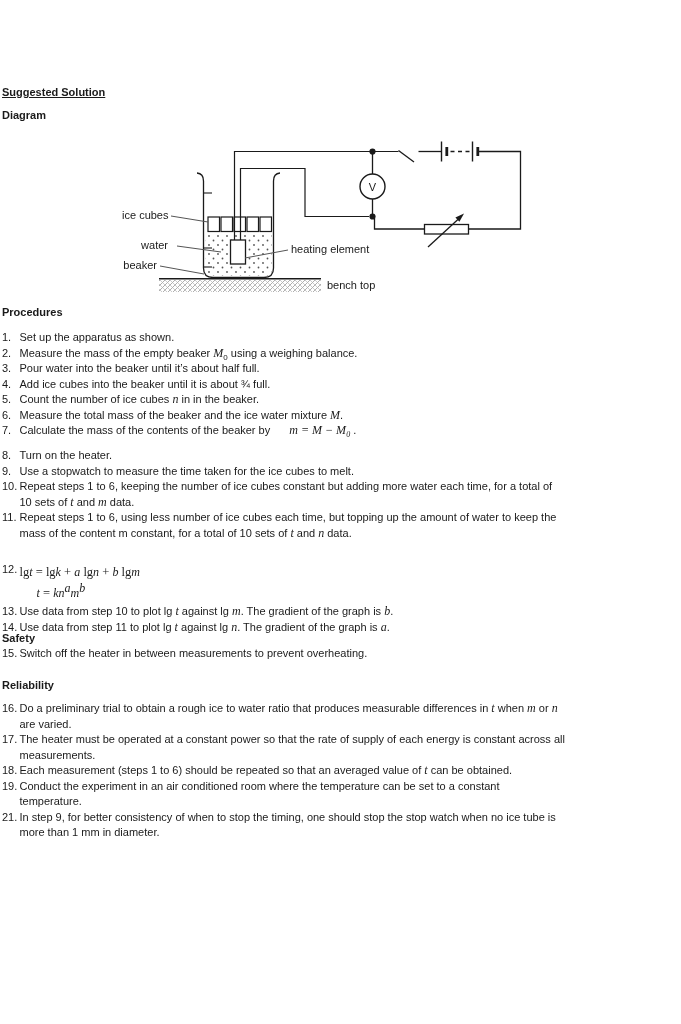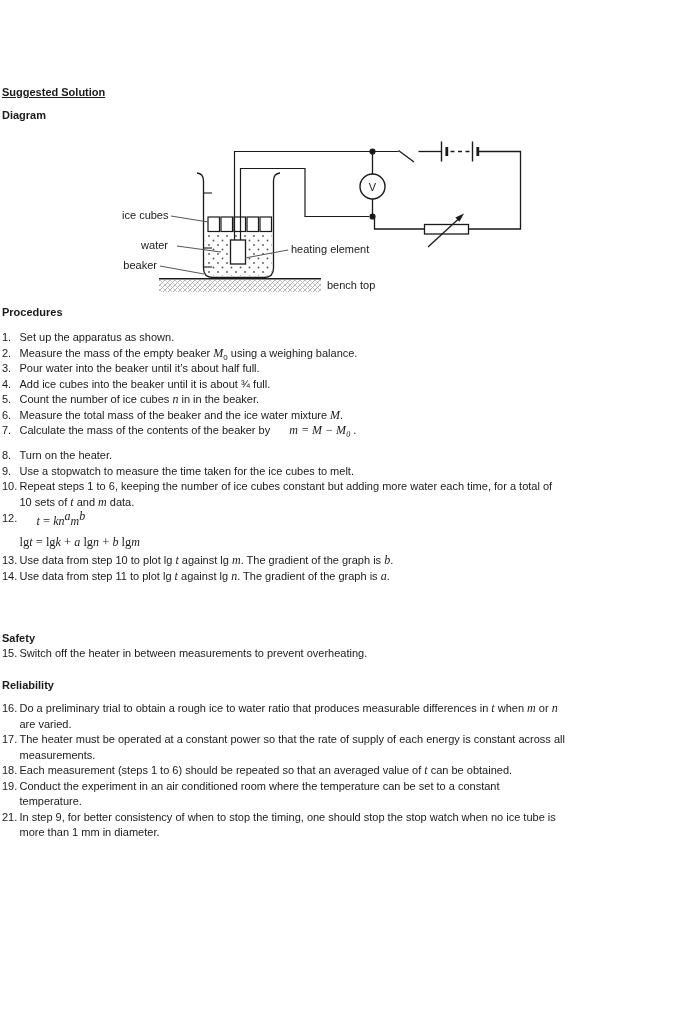--- a/index.html
+++ b/index.html
@@ -11,21 +11,21 @@
   .heading { position:absolute; left:2px; font-weight:bold; white-space:nowrap; }
   .underline { text-decoration:underline; }
   .plist { position:absolute; left:2px; right:3px; margin:0; padding:0; list-style:none; }
   .plist li { display:flex; }
   .num { width:17.5px; flex:none; }
   .txt { flex:1; }
   i { font-family:"Liberation Serif", serif; font-style:italic; font-size:12px; }
   .math { font-family:"Liberation Serif", serif; font-style:italic; font-size:12px; white-space:nowrap;margin-left:16px; }
   sub, sup { font-size:8px; line-height:0; }
   .li8 { margin-top:9.5px; }
-  .li12 { margin-top:1px; }
+  .li12 { margin-top:21px; }
   .eq { display:block; line-height:21px; font-size:12.5px; font-family:"Liberation Serif", serif; }
   .eq1 { padding-left:17px; }
   .diagram-svg { position:absolute; left:95px; top:138px; }
   .diagram-svg text { font-family:"Liberation Sans", sans-serif; font-size:11px; fill:#1a1a1a; }
   .footer { position:absolute; top:946px; left:84px; right:20px; display:flex; justify-content:space-between;align-items:flex-end; }
 </style>
 </head>
 <body>
 
 <div class="page">
@@ -156,25 +156,29 @@
         <span class="txt">Turn on the heater.</span>
       </li>
     <li>
         <span class="num">9.</span>
         <span class="txt">Use a stopwatch to measure the time taken for the ice cubes to melt.</span>
       </li>
     <li>
         <span class="num">10.</span>
         <span class="txt">Repeat steps 1 to 6, keeping the number of ice cubes constant but adding more water each time, for a total of<br>10 sets of <i>t</i> and <i>m</i> data.</span>
       </li>
+    <li>
+        <span class="num">11.</span>
+        <span class="txt">Repeat steps 1 to 6, using less number of ice cubes each time, but topping up the amount of water to keep the<br>mass of the content m constant, for a total of 10 sets of <i>t</i> and <i>n</i> data.</span>
+      </li>
     <li class="li12">
       <span class="num">12.</span>
       <span class="txt">
+        <span class="eq">lg<i>t</i> = lg<i>k</i> + <i>a</i> lg<i>n</i> + <i>b</i> lg<i>m</i></span>
         <span class="eq eq1"><i>t</i> = <i>kn</i><sup><i>a</i></sup><i>m</i><sup><i>b</i></sup></span>
-        <span class="eq">lg<i>t</i> = lg<i>k</i> + <i>a</i> lg<i>n</i> + <i>b</i> lg<i>m</i></span>
       </span>
     </li>
     <li>
         <span class="num">13.</span>
         <span class="txt">Use data from step 10 to plot lg <i>t</i> against lg <i>m</i>. The gradient of the graph is <i>b</i>.</span>
       </li>
     <li>
         <span class="num">14.</span>
         <span class="txt">Use data from step 11 to plot lg <i>t</i> against lg <i>n</i>. The gradient of the graph is <i>a</i>.</span>
       </li>

